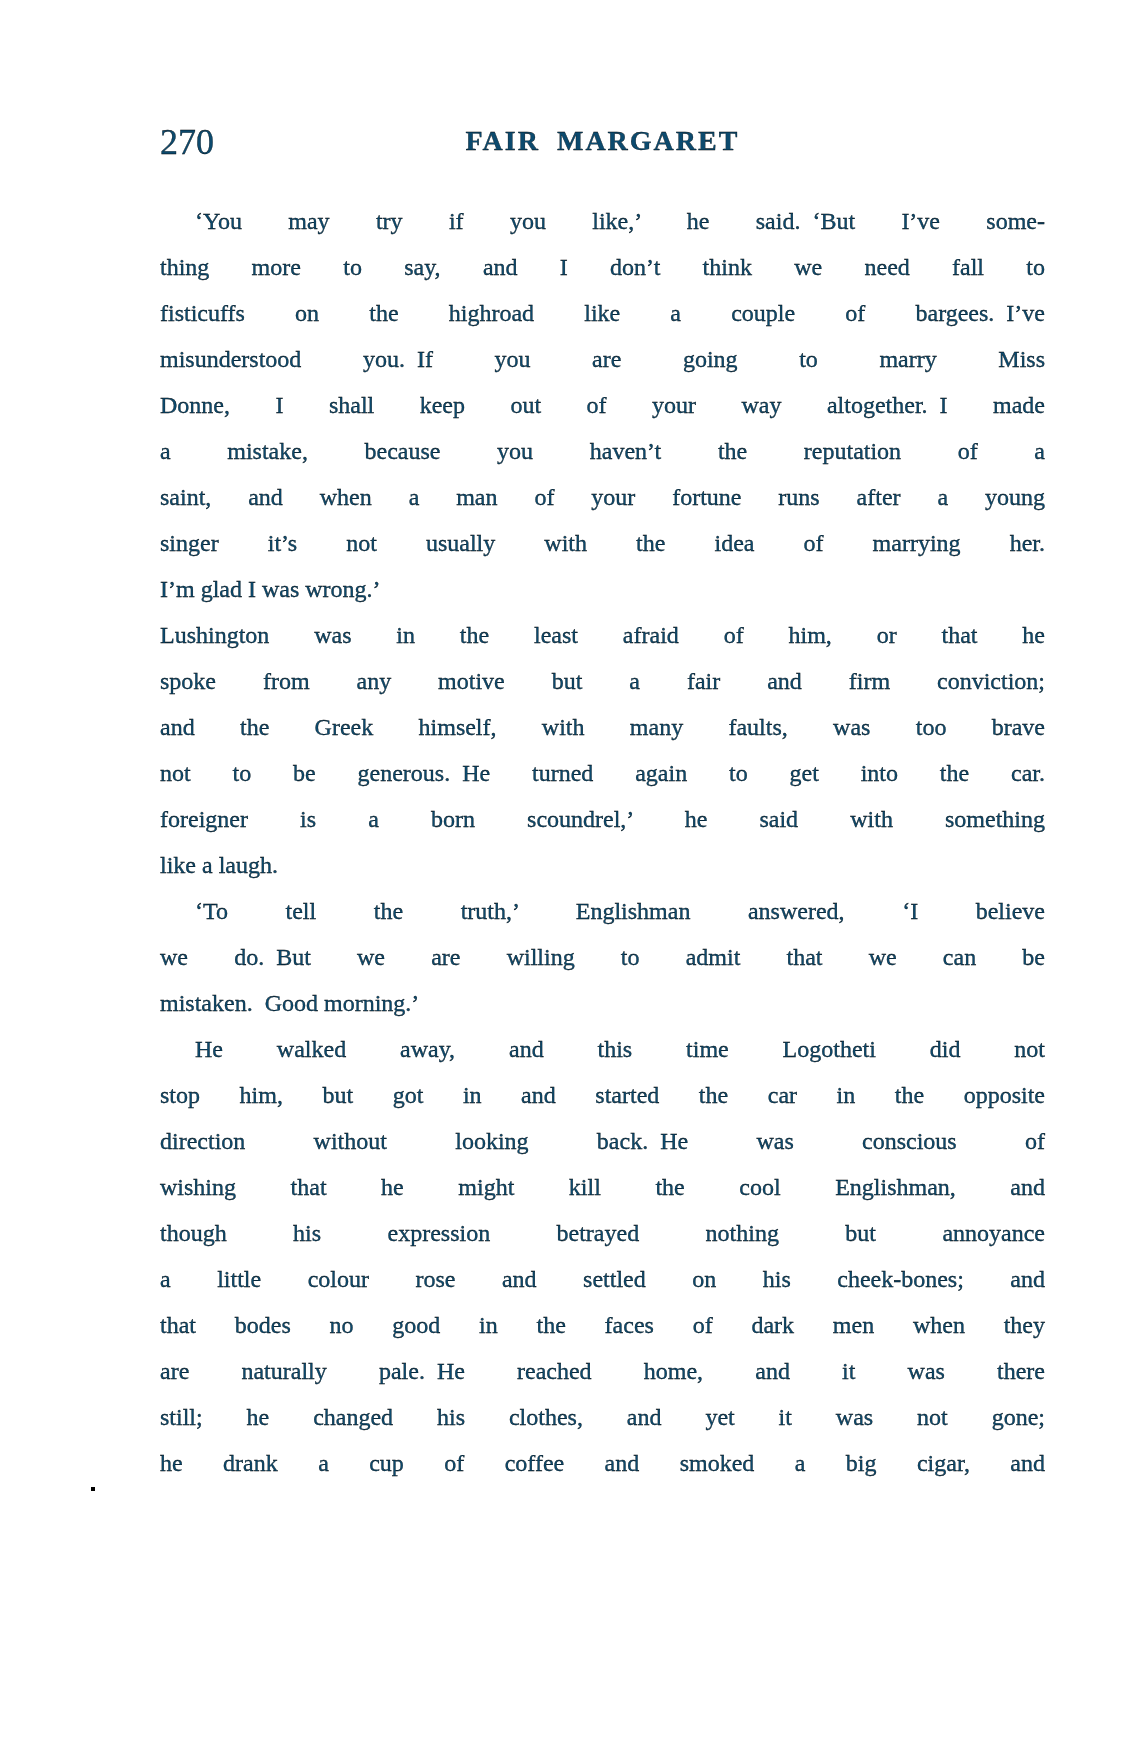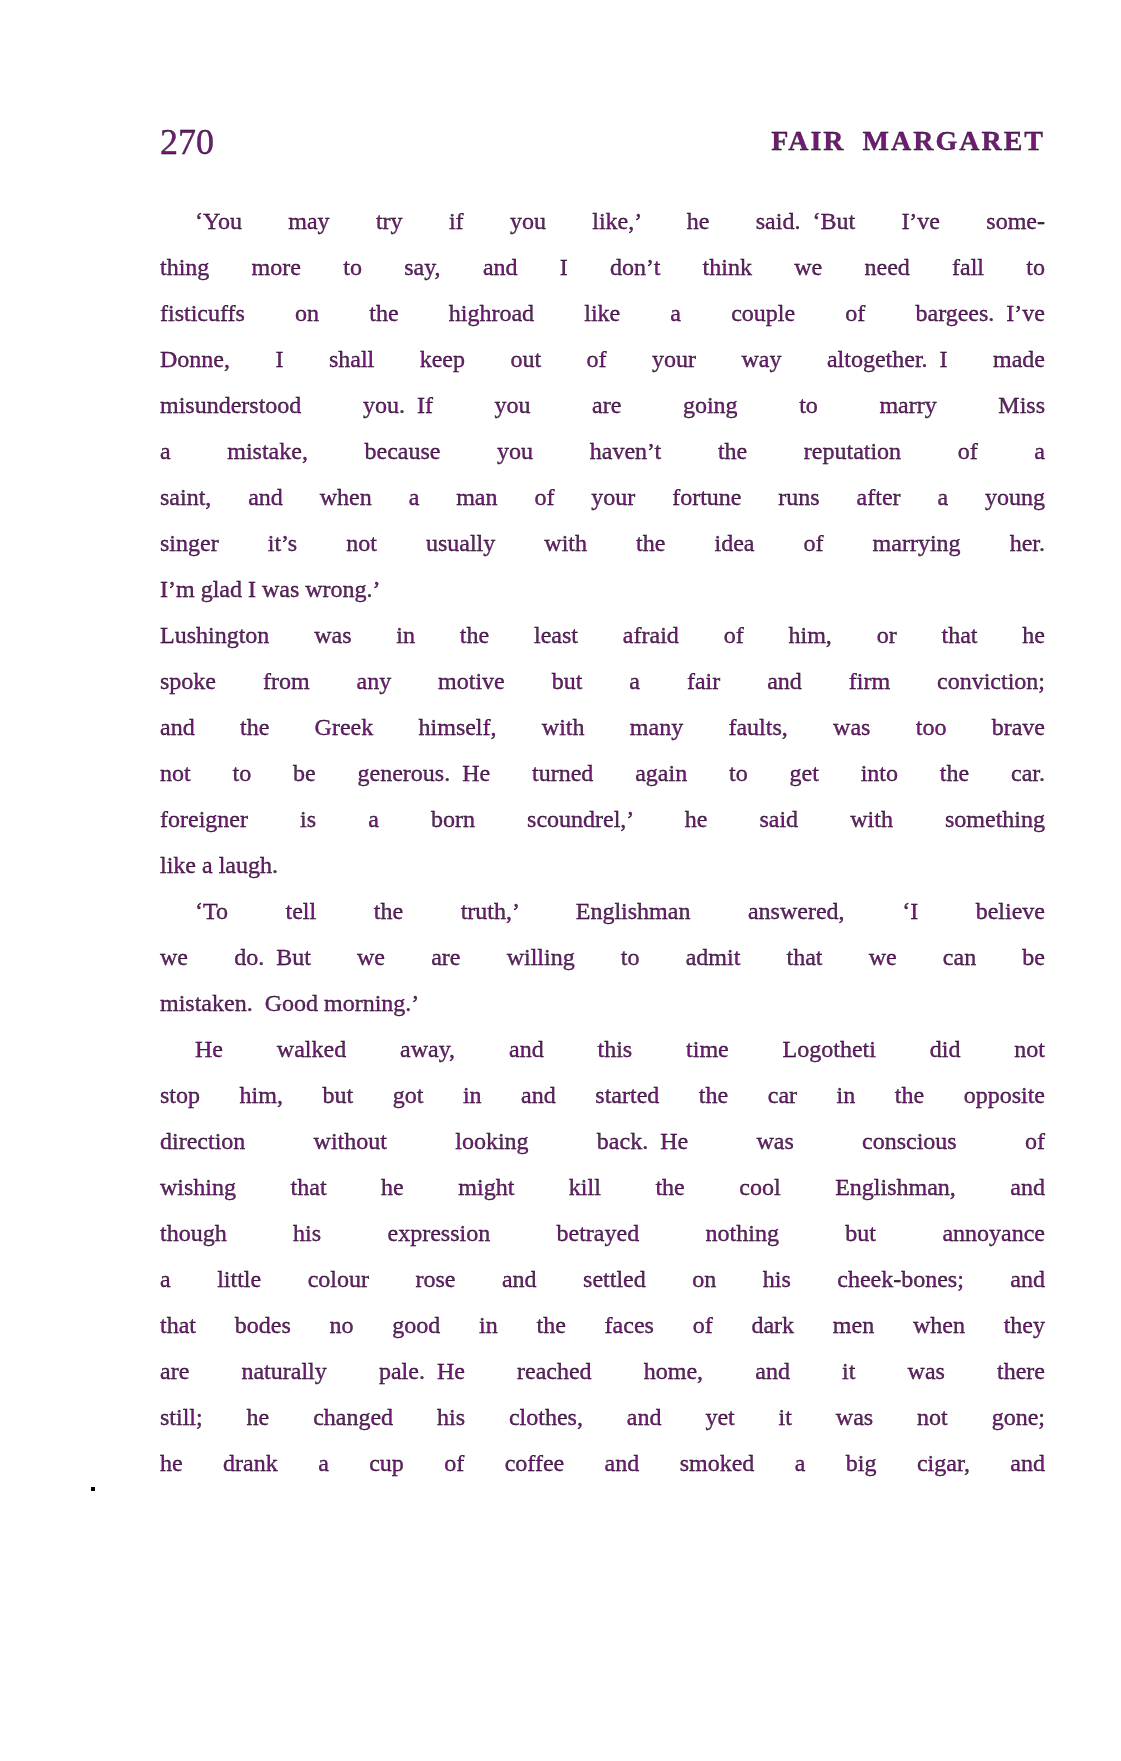--- a/index.html
+++ b/index.html
@@ -2,40 +2,40 @@
 <html><head>
 <meta charset="utf-8">
 <style>
   html, body { margin: 0; padding: 0; background: #ffffff; }
 
   .page {
     position: relative;
     width: 1121px;
     height: 1761px;
     background: #ffffff;
-    color: #701a75;
+    color: #0c4a6e;
     font-family: "Liberation Serif", serif;
     overflow: hidden;
     -webkit-text-stroke: 0.3px #000;
   }
 
   
   .page-num {
     position: absolute;
     left: 160px;
     top: 124px;
     font-size: 36px;
     line-height: 36px;
   }
   .running-title {
     position: absolute;
     left: 160px;
     top: 127px;
     width: 885px;
-    text-align: right;
+    text-align: center;
     font-size: 28px;
     line-height: 28px;
     font-weight: bold;
     letter-spacing: 2px;
     word-spacing: 8px;
   }
 
   
   .text-block {
     position: absolute;
@@ -69,22 +69,22 @@
   <header>
     <span class="page-num">270</span>
     <span class="running-title">FAIR MARGARET</span>
   </header>
 
   <main class="text-block">
       <div class="paragraph">
         <div class="line first">‘You may try if you like,’ he said. ‘But I’ve some-</div>
         <div class="line">thing more to say, and I don’t think we need fall to</div>
         <div class="line">fisticuffs on the highroad like a couple of bargees. I’ve</div>
+        <div class="line">misunderstood you. If you are going to marry Miss</div>
         <div class="line">Donne, I shall keep out of your way altogether. I made</div>
-        <div class="line">misunderstood you. If you are going to marry Miss</div>
         <div class="line">a mistake, because you haven’t the reputation of a</div>
         <div class="line">saint, and when a man of your fortune runs after a young</div>
         <div class="line">singer it’s not usually with the idea of marrying her.</div>
         <div class="line para-end">I’m glad I was wrong.’</div>
       </div>
       <div class="paragraph">
         <div class="line">Lushington was in the least afraid of him, or that he</div>
         <div class="line">spoke from any motive but a fair and firm conviction;</div>
         <div class="line">and the Greek himself, with many faults, was too brave</div>
         <div class="line">not to be generous. He turned again to get into the car.</div>

